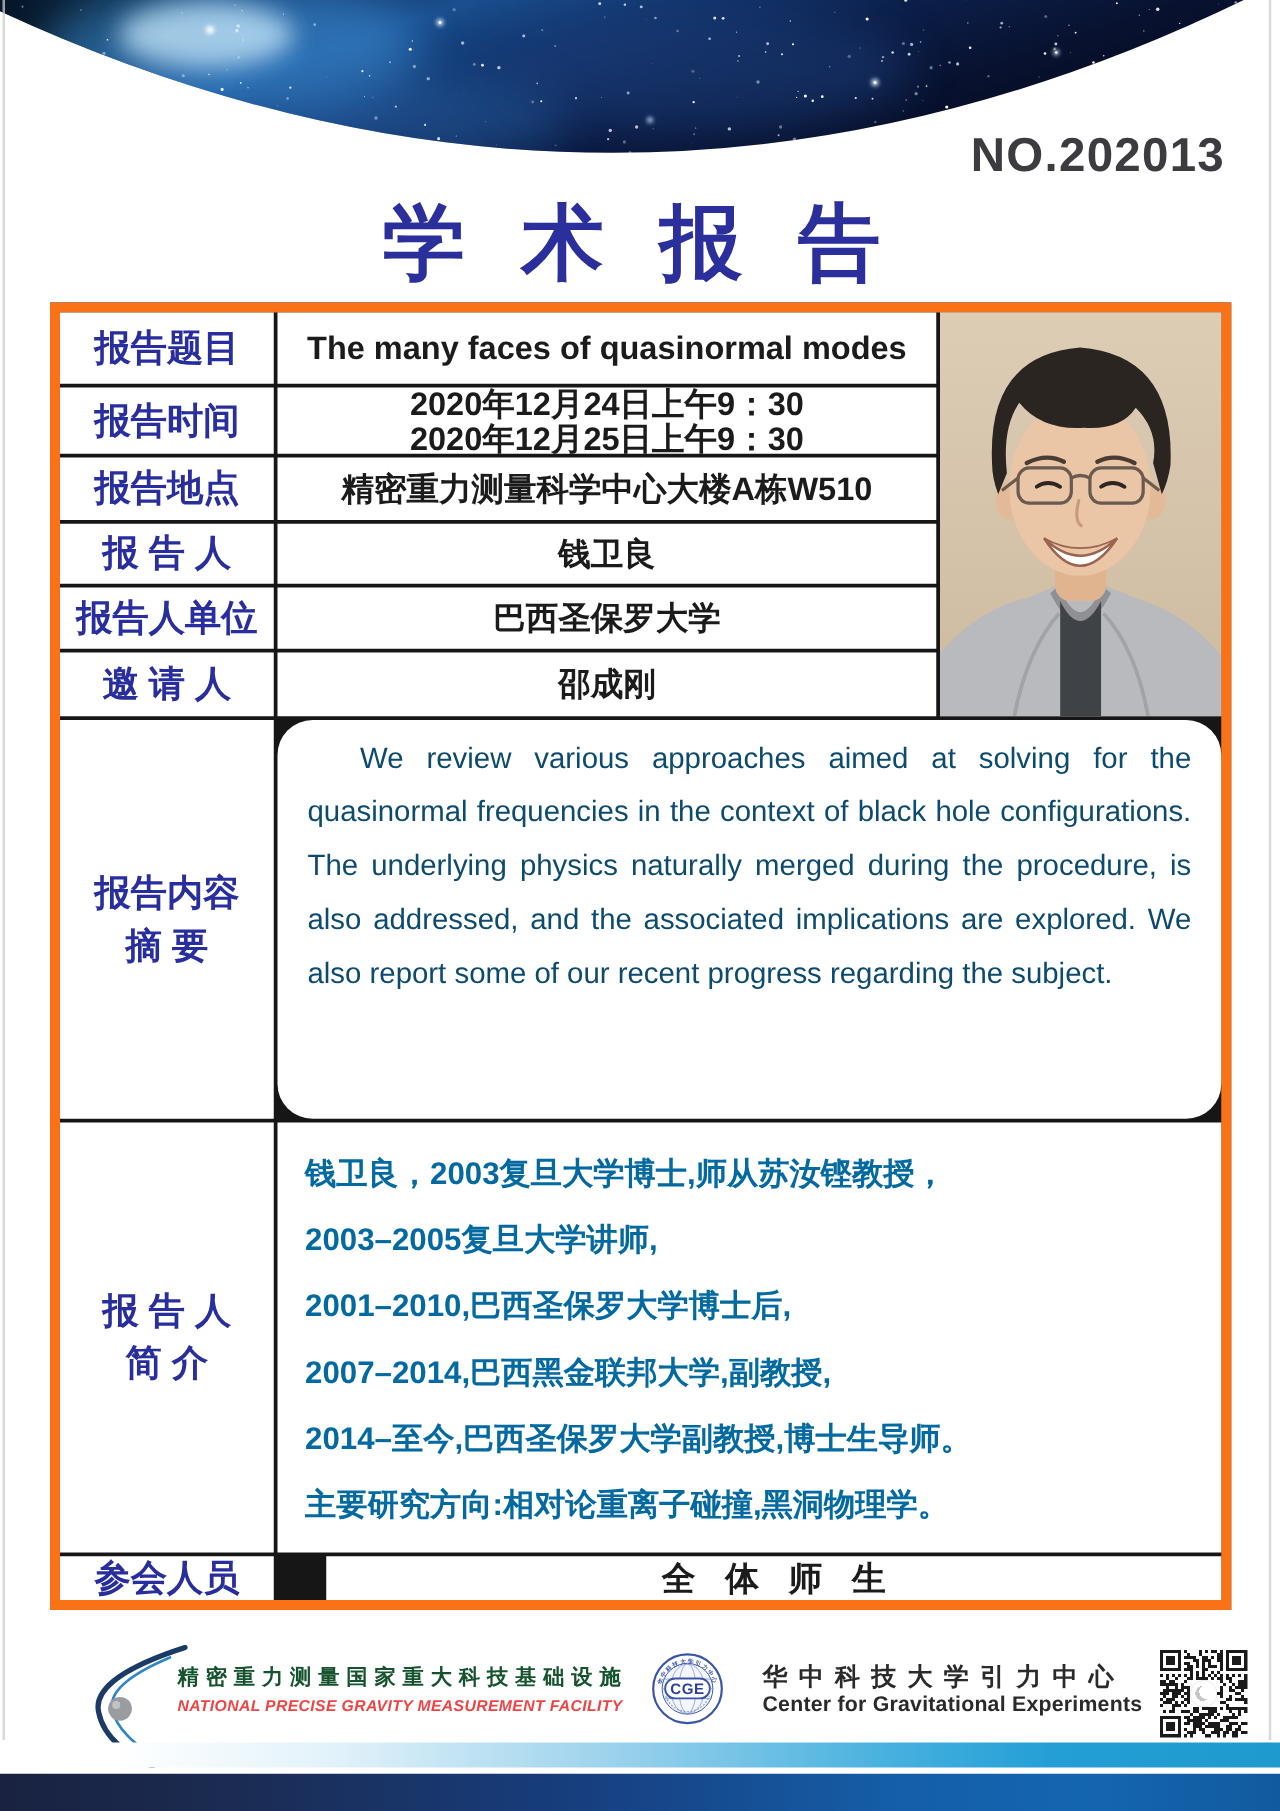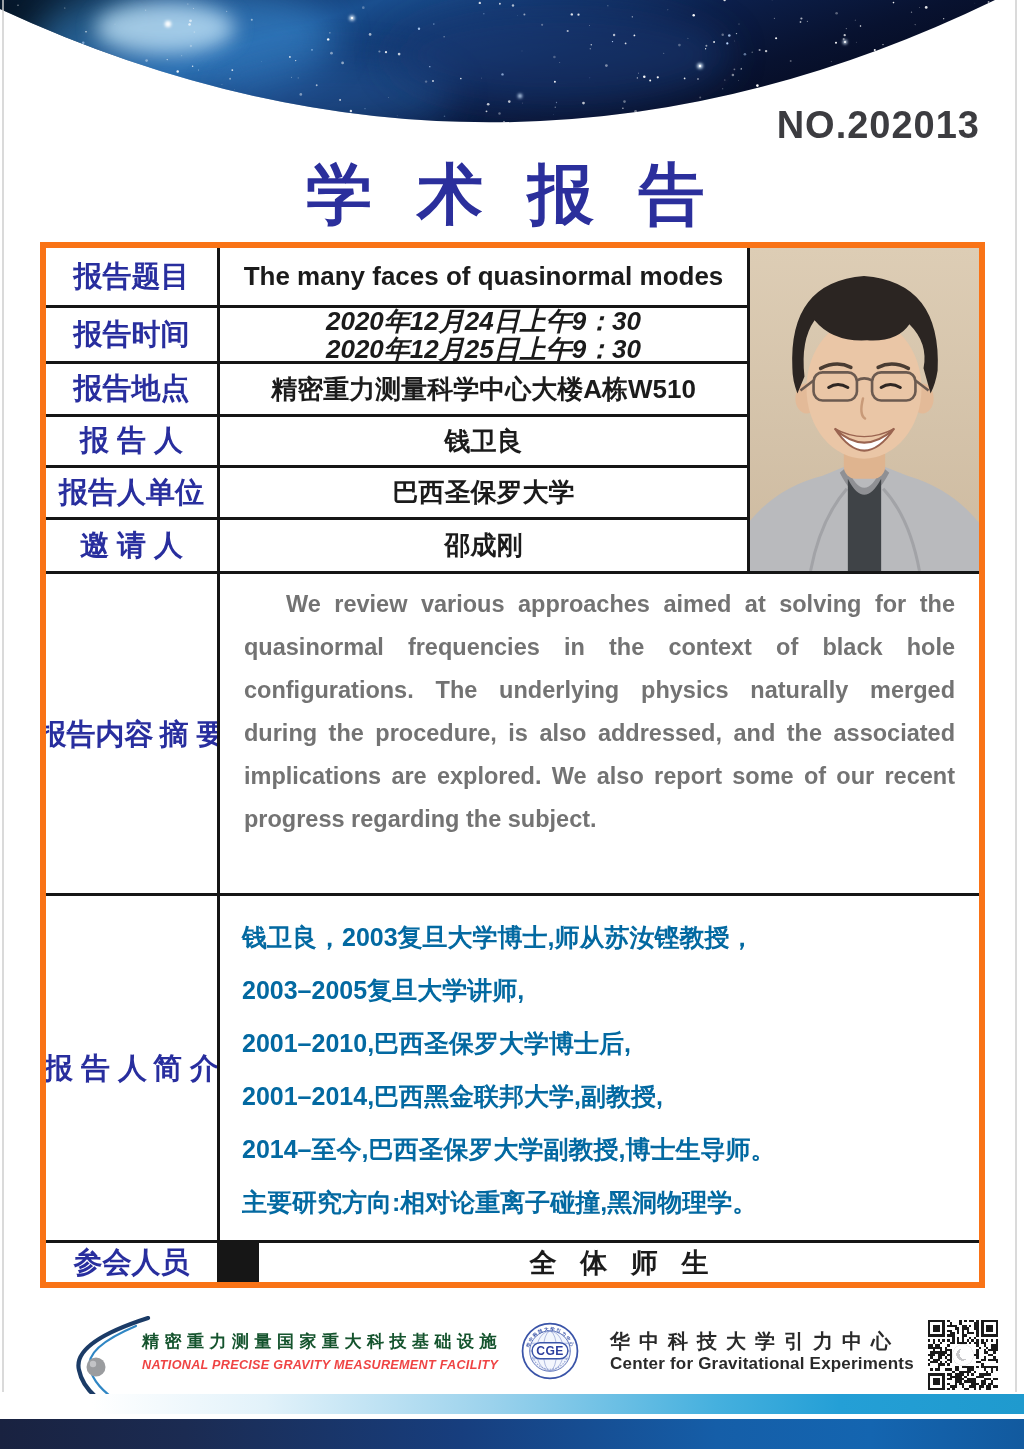--- a/index.html
+++ b/index.html
@@ -15,33 +15,33 @@
   }
   #page-title{
     left:0;right:0;top:150px;text-align:center;font-size:66px;font-weight:800;
     color:#2b2f9c;letter-spacing:0.20em;margin:0;
   }
   
   .edge-line{top:0;height:1392px;width:2px;background:#cdcdcd;opacity:.75;}
   
   #seminar-table{
     left:40px;top:242px;width:945px;height:1046px;box-sizing:border-box;
-    background:#161616;border:6px solid #f97316;
+    background:#161616;border:8px solid #f97316;
     display:grid;grid-template-columns:171px 527px 1fr;
     grid-template-rows:57px 53px 50px 48px 49px 51px 319px 344px 1fr;gap:3px;
   }
   .cell{background:#ffffff;display:flex;align-items:center;justify-content:center;overflow:hidden;}
   .lbl{color:#282e9e;font-weight:800;font-size:29px;white-space:nowrap;}
-  .lbl-stack{flex-direction:row;gap:6px;}
+  .lbl-stack{flex-direction:column;gap:6px;}
   .lbl-stack .lbl-line{color:#282e9e;font-weight:800;font-size:29px;line-height:36px;white-space:nowrap;}
   .val{font-weight:700;color:#1b1b1b;font-size:26px;text-align:center;}
-  .val-lines{flex-direction:column;line-height:28px;font-style:italic;}
+  .val-lines{flex-direction:column;line-height:28px;}
   .cell-abstract{display:block;box-sizing:border-box;padding:9px 24px 0 24px;
-    font-size:23.5px;line-height:43px;font-weight:700;color:#737373;
-    text-align:justify;}
+    font-size:23.5px;line-height:43px;font-weight:400;color:#0c4a6e;
+    text-align:justify;border-radius:28px;}
   .cell-abstract p{margin:0;text-indent:42px;}
   .cell-bio{display:block;box-sizing:border-box;padding:15px 20px 0 22px;}
   .bio-line{font-size:25px;line-height:53px;font-weight:700;color:#0369a1;white-space:nowrap;}
   .val-participants{font-size:27px;letter-spacing:.30em;text-indent:.30em;margin-left:39px;}
   #photo-cell{padding:0;}
   #photo-cell svg{width:100%;height:100%;display:block;}
   
   #npgmf-logo{left:60px;top:1316px;width:95px;height:98px;}
   #facility-zh{left:142px;top:1330px;font-size:17px;font-weight:800;color:#14532d;letter-spacing:5.5px;white-space:nowrap;}
   #facility-en{left:142px;top:1358px;font-size:12.6px;font-style:italic;font-weight:600;color:#ef4444;letter-spacing:.3px;white-space:nowrap;}
@@ -447,21 +447,21 @@
   </div>
 
   <div class="cell lbl-stack" style="grid-area:8/1/9/2;display:flex;align-items:center;justify-content:center">
     <div class="lbl-line">报 告 人</div>
     <div class="lbl-line">简  介</div>
   </div>
   <div class="cell cell-bio" style="grid-area:8/2/9/4">
     <div class="bio-line">钱卫良，2003复旦大学博士,师从苏汝铿教授，</div>
     <div class="bio-line">2003–2005复旦大学讲师,</div>
     <div class="bio-line">2001–2010,巴西圣保罗大学博士后,</div>
-    <div class="bio-line">2001–2014,巴西黑金联邦大学,副教授,</div>
+    <div class="bio-line">2007–2014,巴西黑金联邦大学,副教授,</div>
     <div class="bio-line">2014–至今,巴西圣保罗大学副教授,博士生导师。</div>
     <div class="bio-line">主要研究方向:相对论重离子碰撞,黑洞物理学。</div>
   </div>
 
   <div class="cell lbl" style="grid-area:9/1/10/2">参会人员</div>
   <div class="cell val val-participants" style="grid-area:9/2/10/4">全 体 师 生</div>
 </div>
 
 <svg id="npgmf-logo" class="abs" viewBox="0 0 95 98" aria-hidden="true">
   <path d="M88,2 C32,20 15,38 19,54 C23,75 45,90 62,97" stroke="#1b3b66" stroke-width="4.2" fill="none" stroke-linecap="round"></path>

